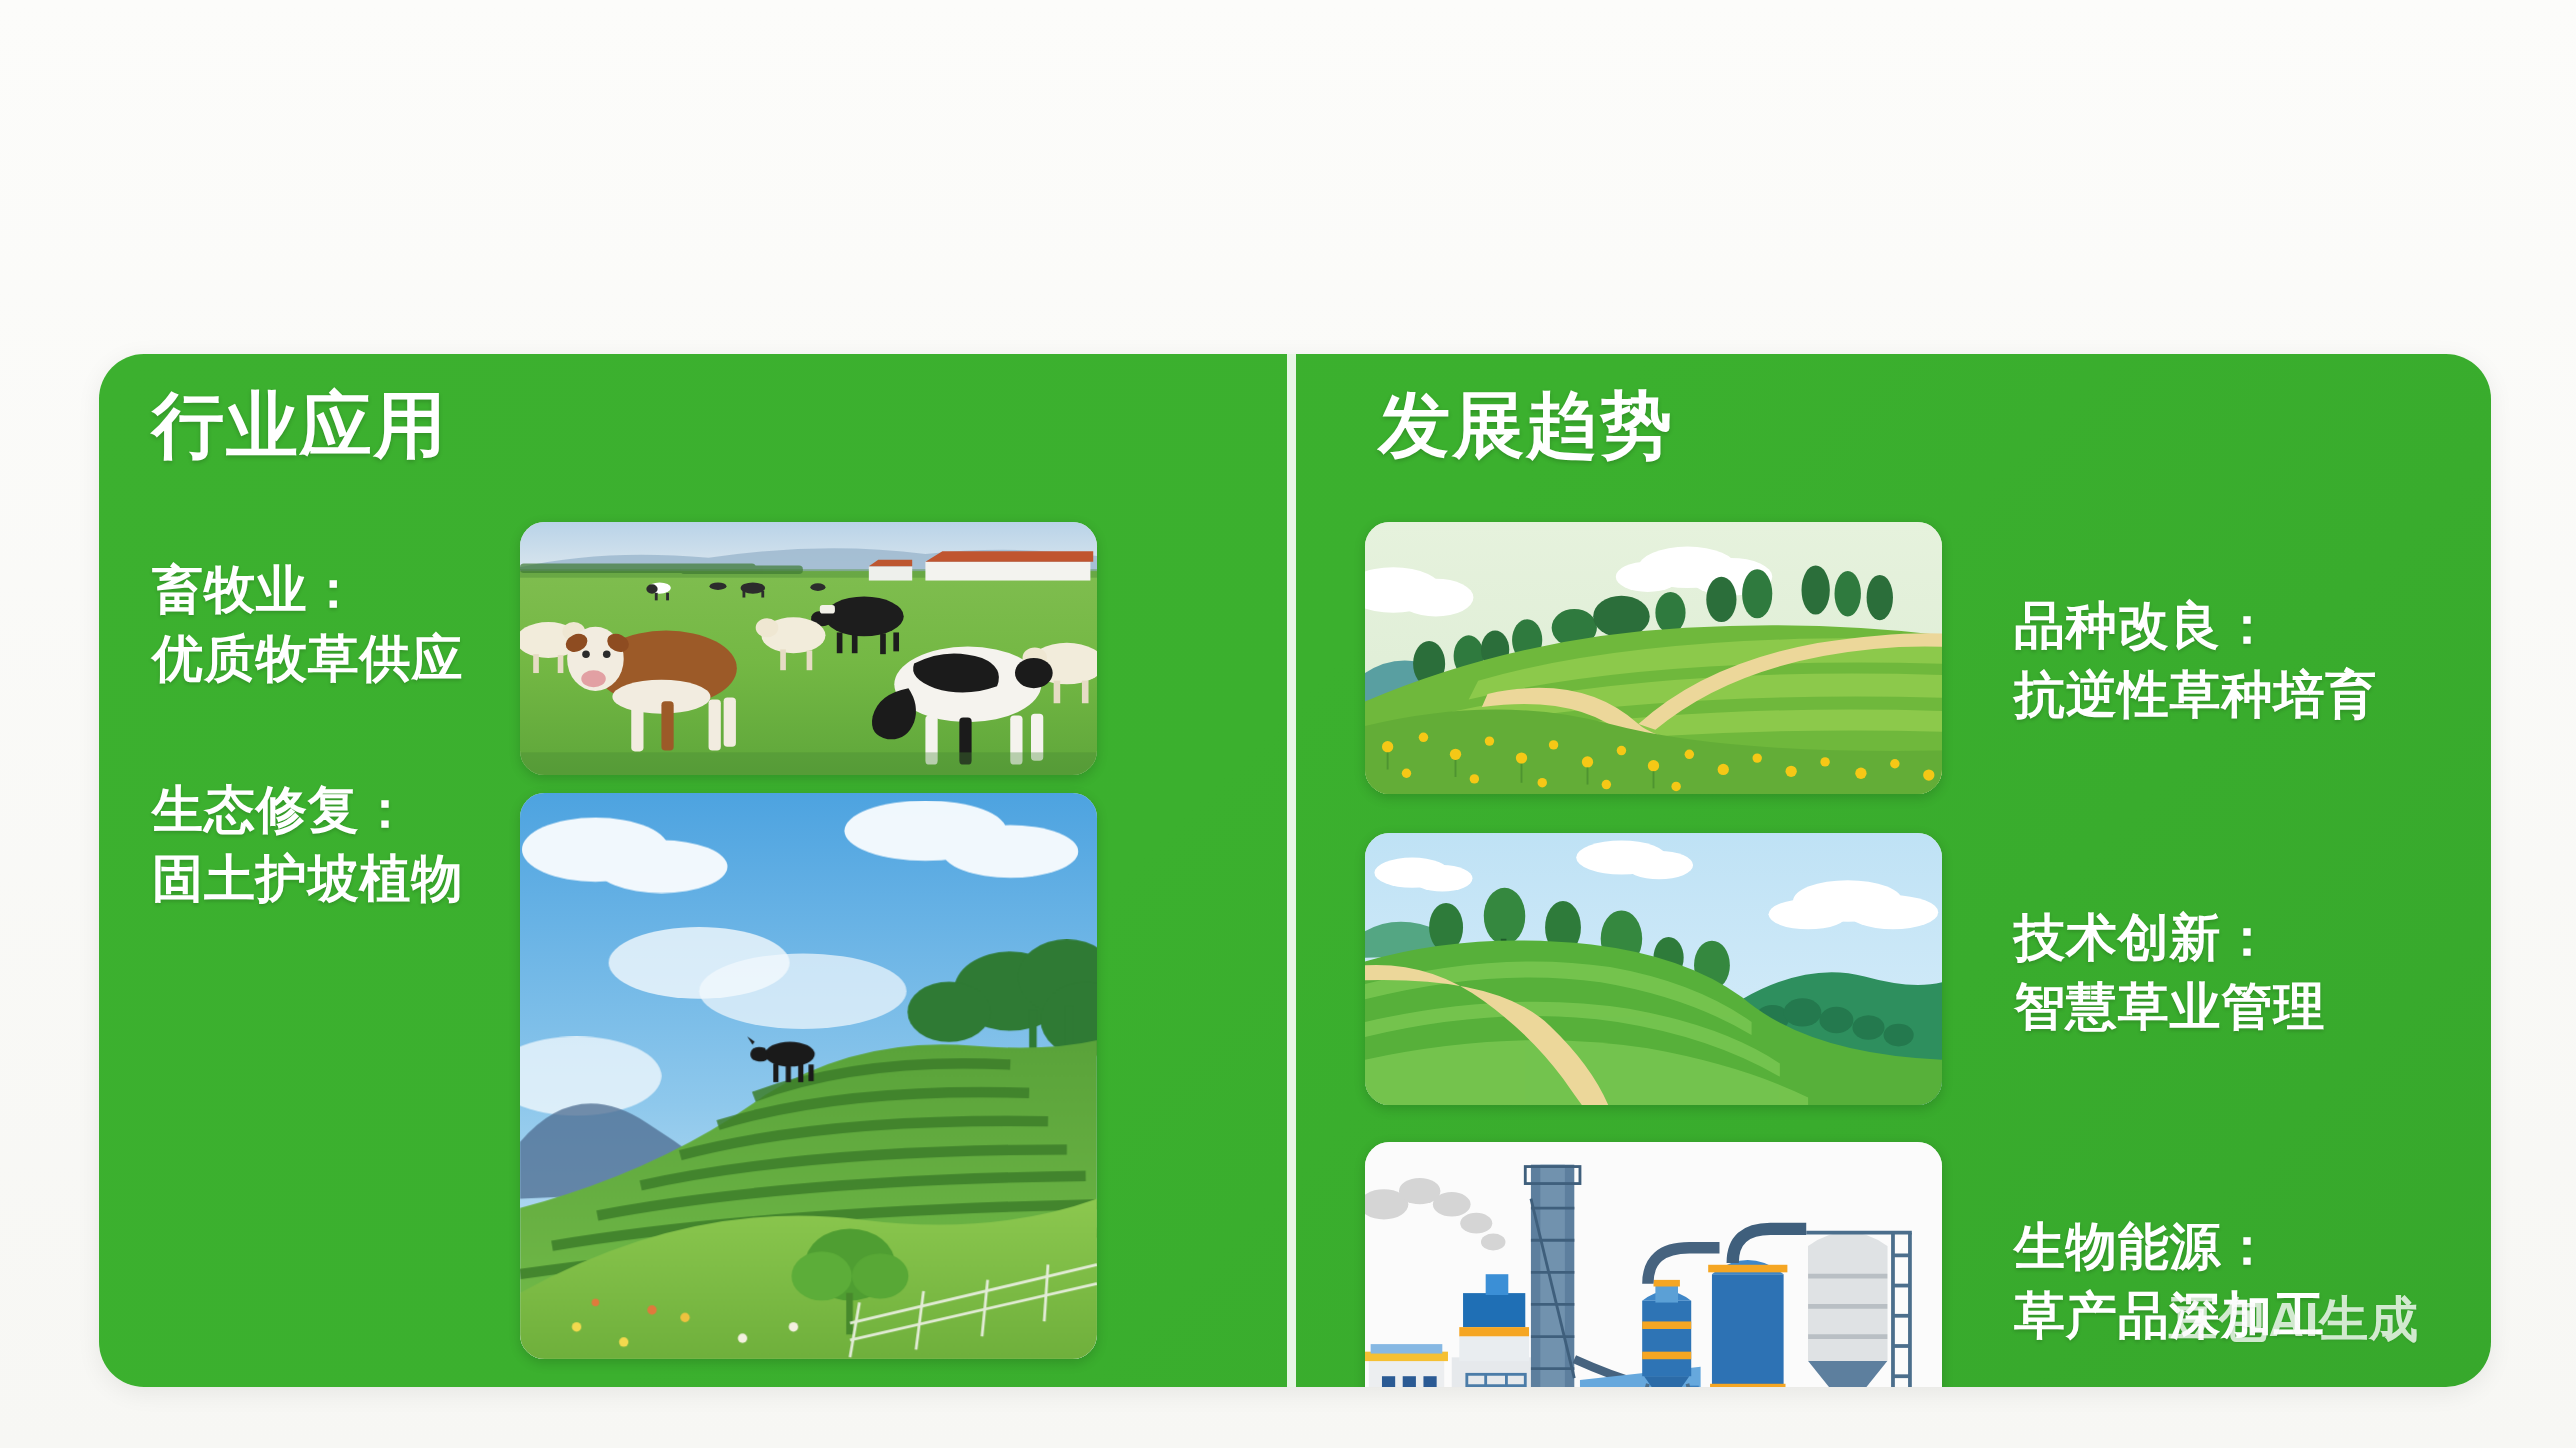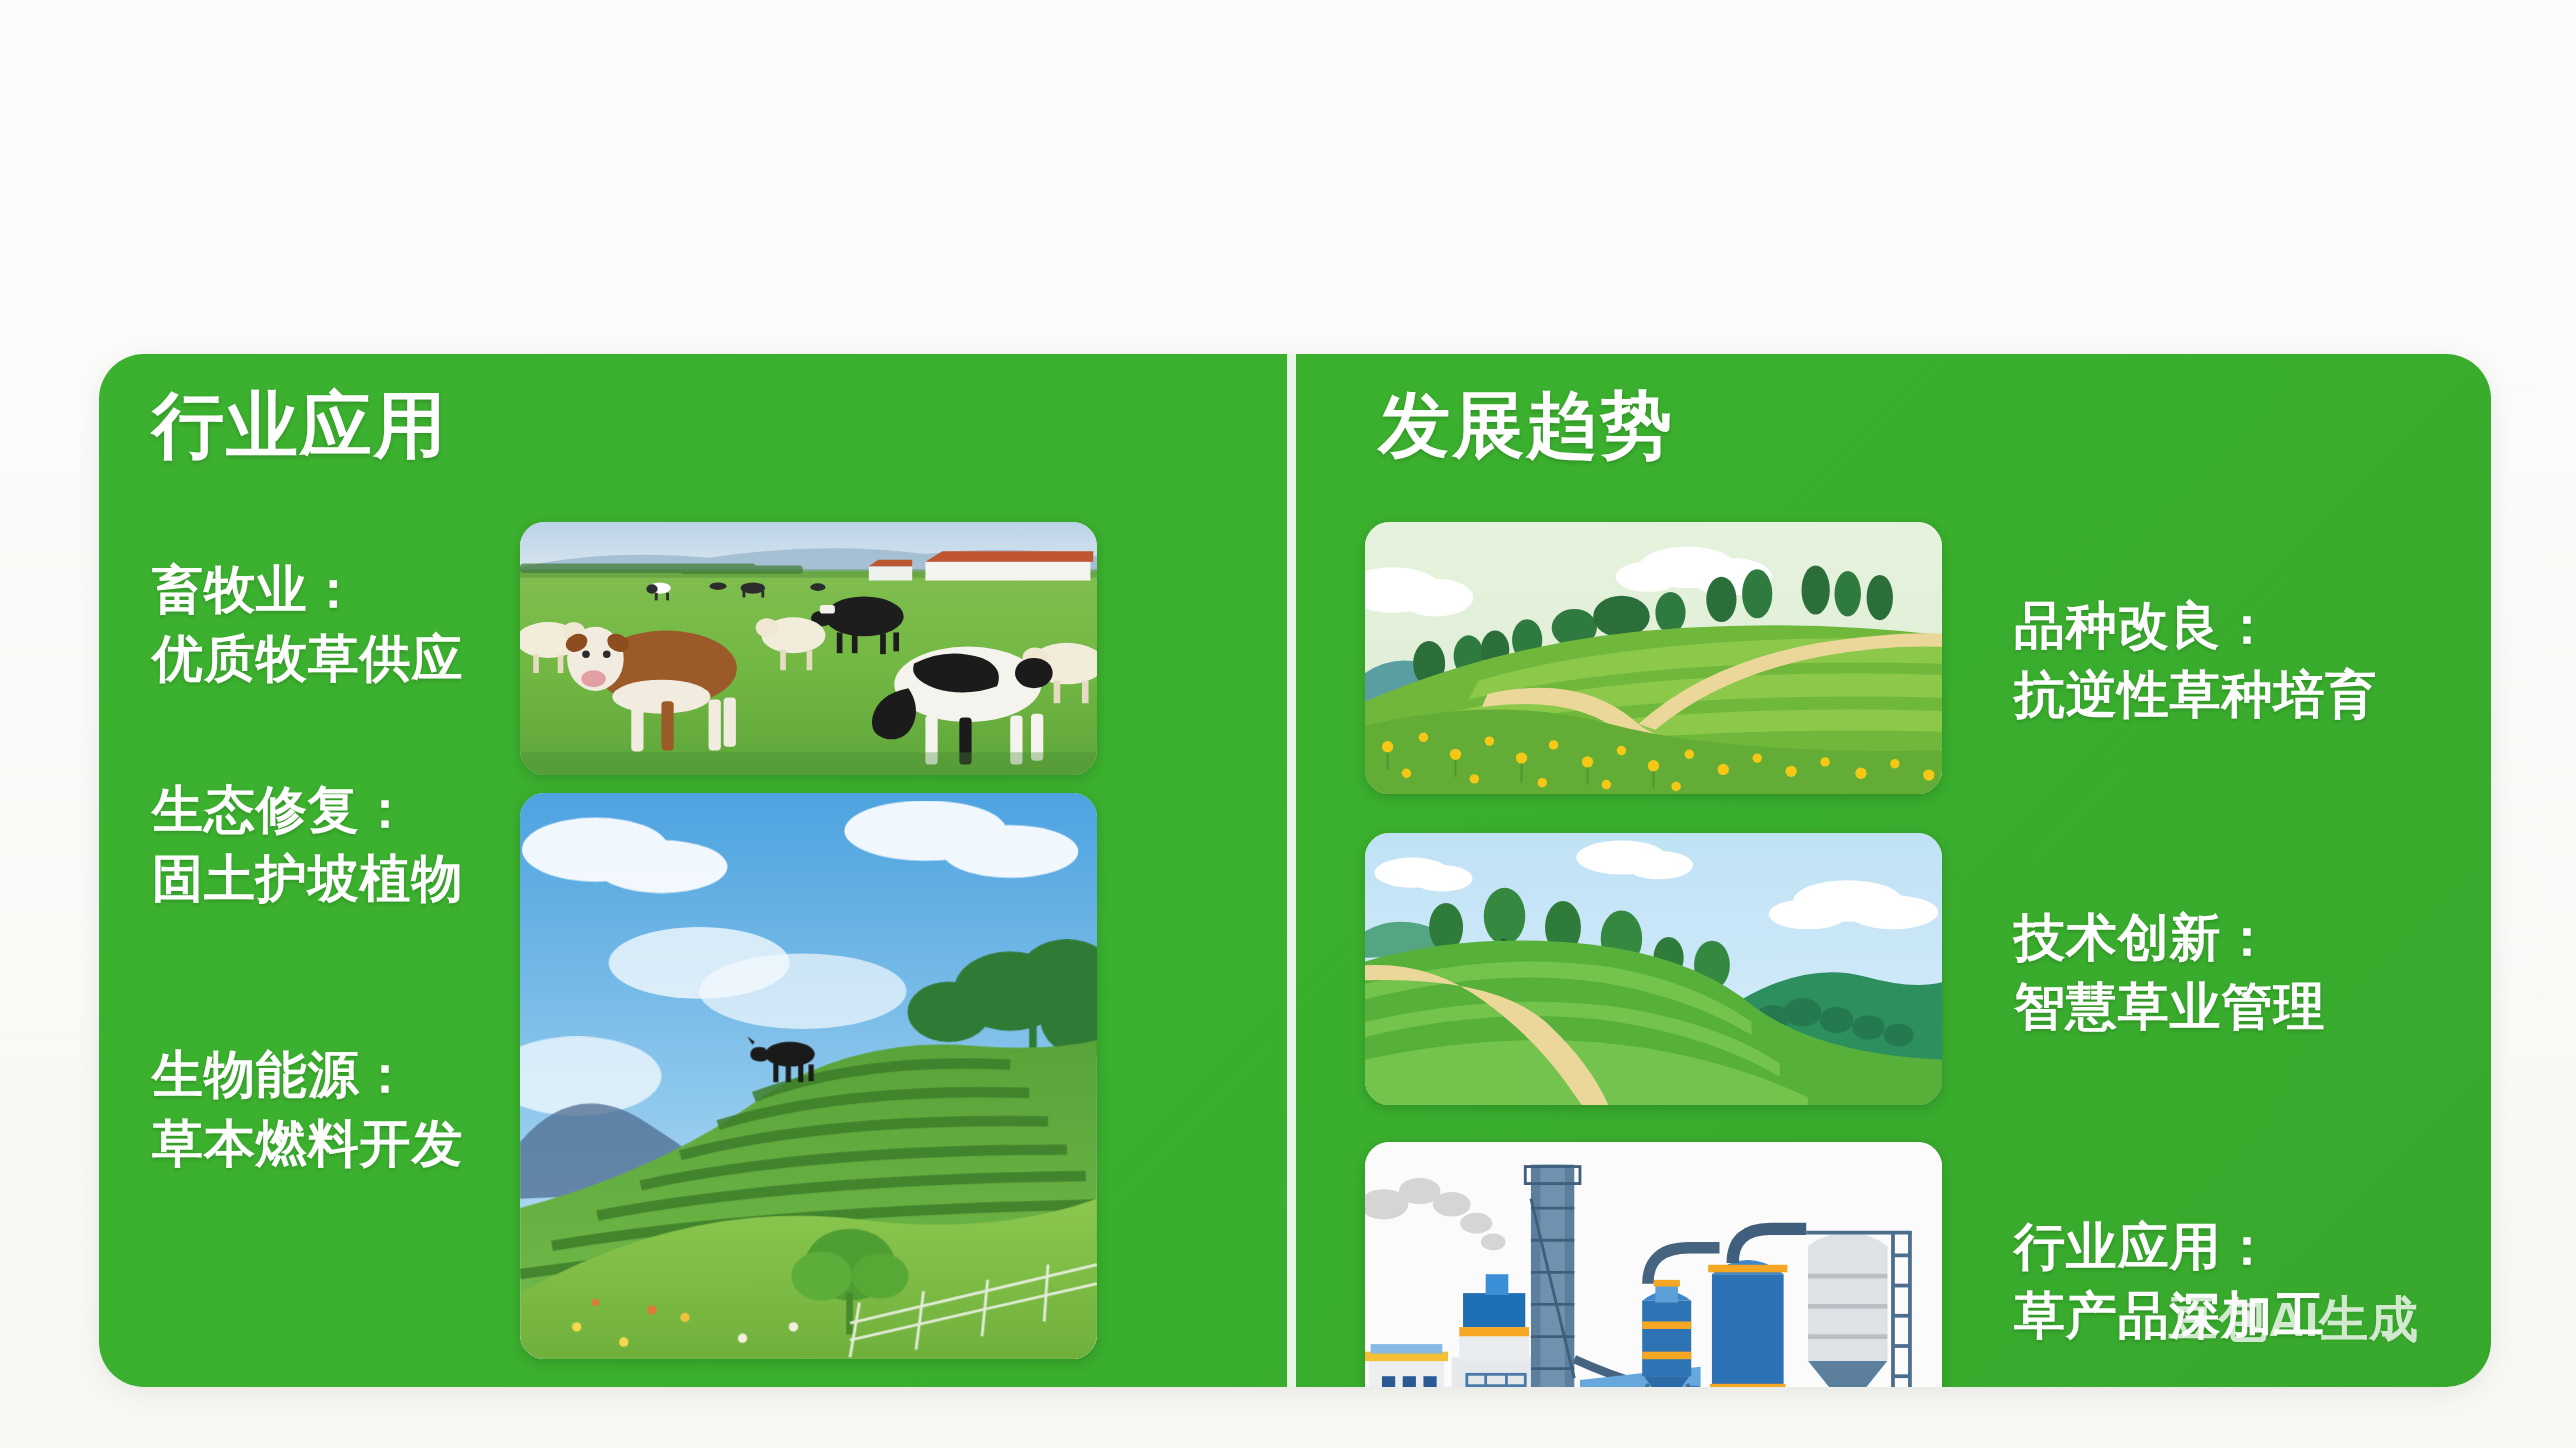--- a/index.html
+++ b/index.html
@@ -117,26 +117,20 @@
           </div>
         </div>
 
         <div class="row left lrow2">
           <div class="txt lt-text">
             <span>生态修复：</span>
             <span class="l2">固土护坡植物</span>
           </div>
         </div>
 
-        <div class="row left lrow3">
-          <div class="txt lt-text">
-            <span>生物能源：</span>
-            <span class="l2">草本燃料开发</span>
-          </div>
-        </div>
 
         <div class="thumb lt-img1 limg1">
           <svg viewBox="0 0 612 268" preserveAspectRatio="none">
             <defs>
               <linearGradient id="sky1" x1="0" y1="0" x2="0" y2="1">
                 <stop offset="0%" stop-color="#b9d3e8"></stop>
                   <stop offset="100%" stop-color="#dfe9ef"></stop>
               </linearGradient>
               <linearGradient id="grass1" x1="0" y1="0" x2="0" y2="1">
                 <stop offset="0%" stop-color="#7fbd4f"></stop>
@@ -601,21 +595,21 @@
 
         <div class="row right rtxt rtxt2">
           <div class="txt">
             <span>技术创新：</span>
             <span class="l2">智慧草业管理</span>
           </div>
         </div>
 
         <div class="row right rtxt rtxt3">
           <div class="txt">
-            <span>行业应用：</span>
+            <span>生物能源：</span>
             <span class="l2">草产品深加工</span>
           </div>
         </div>
       </div>
     </div>
 
     <div class="watermark">豆包AI生成</div>
   </div>
 </div>
 

